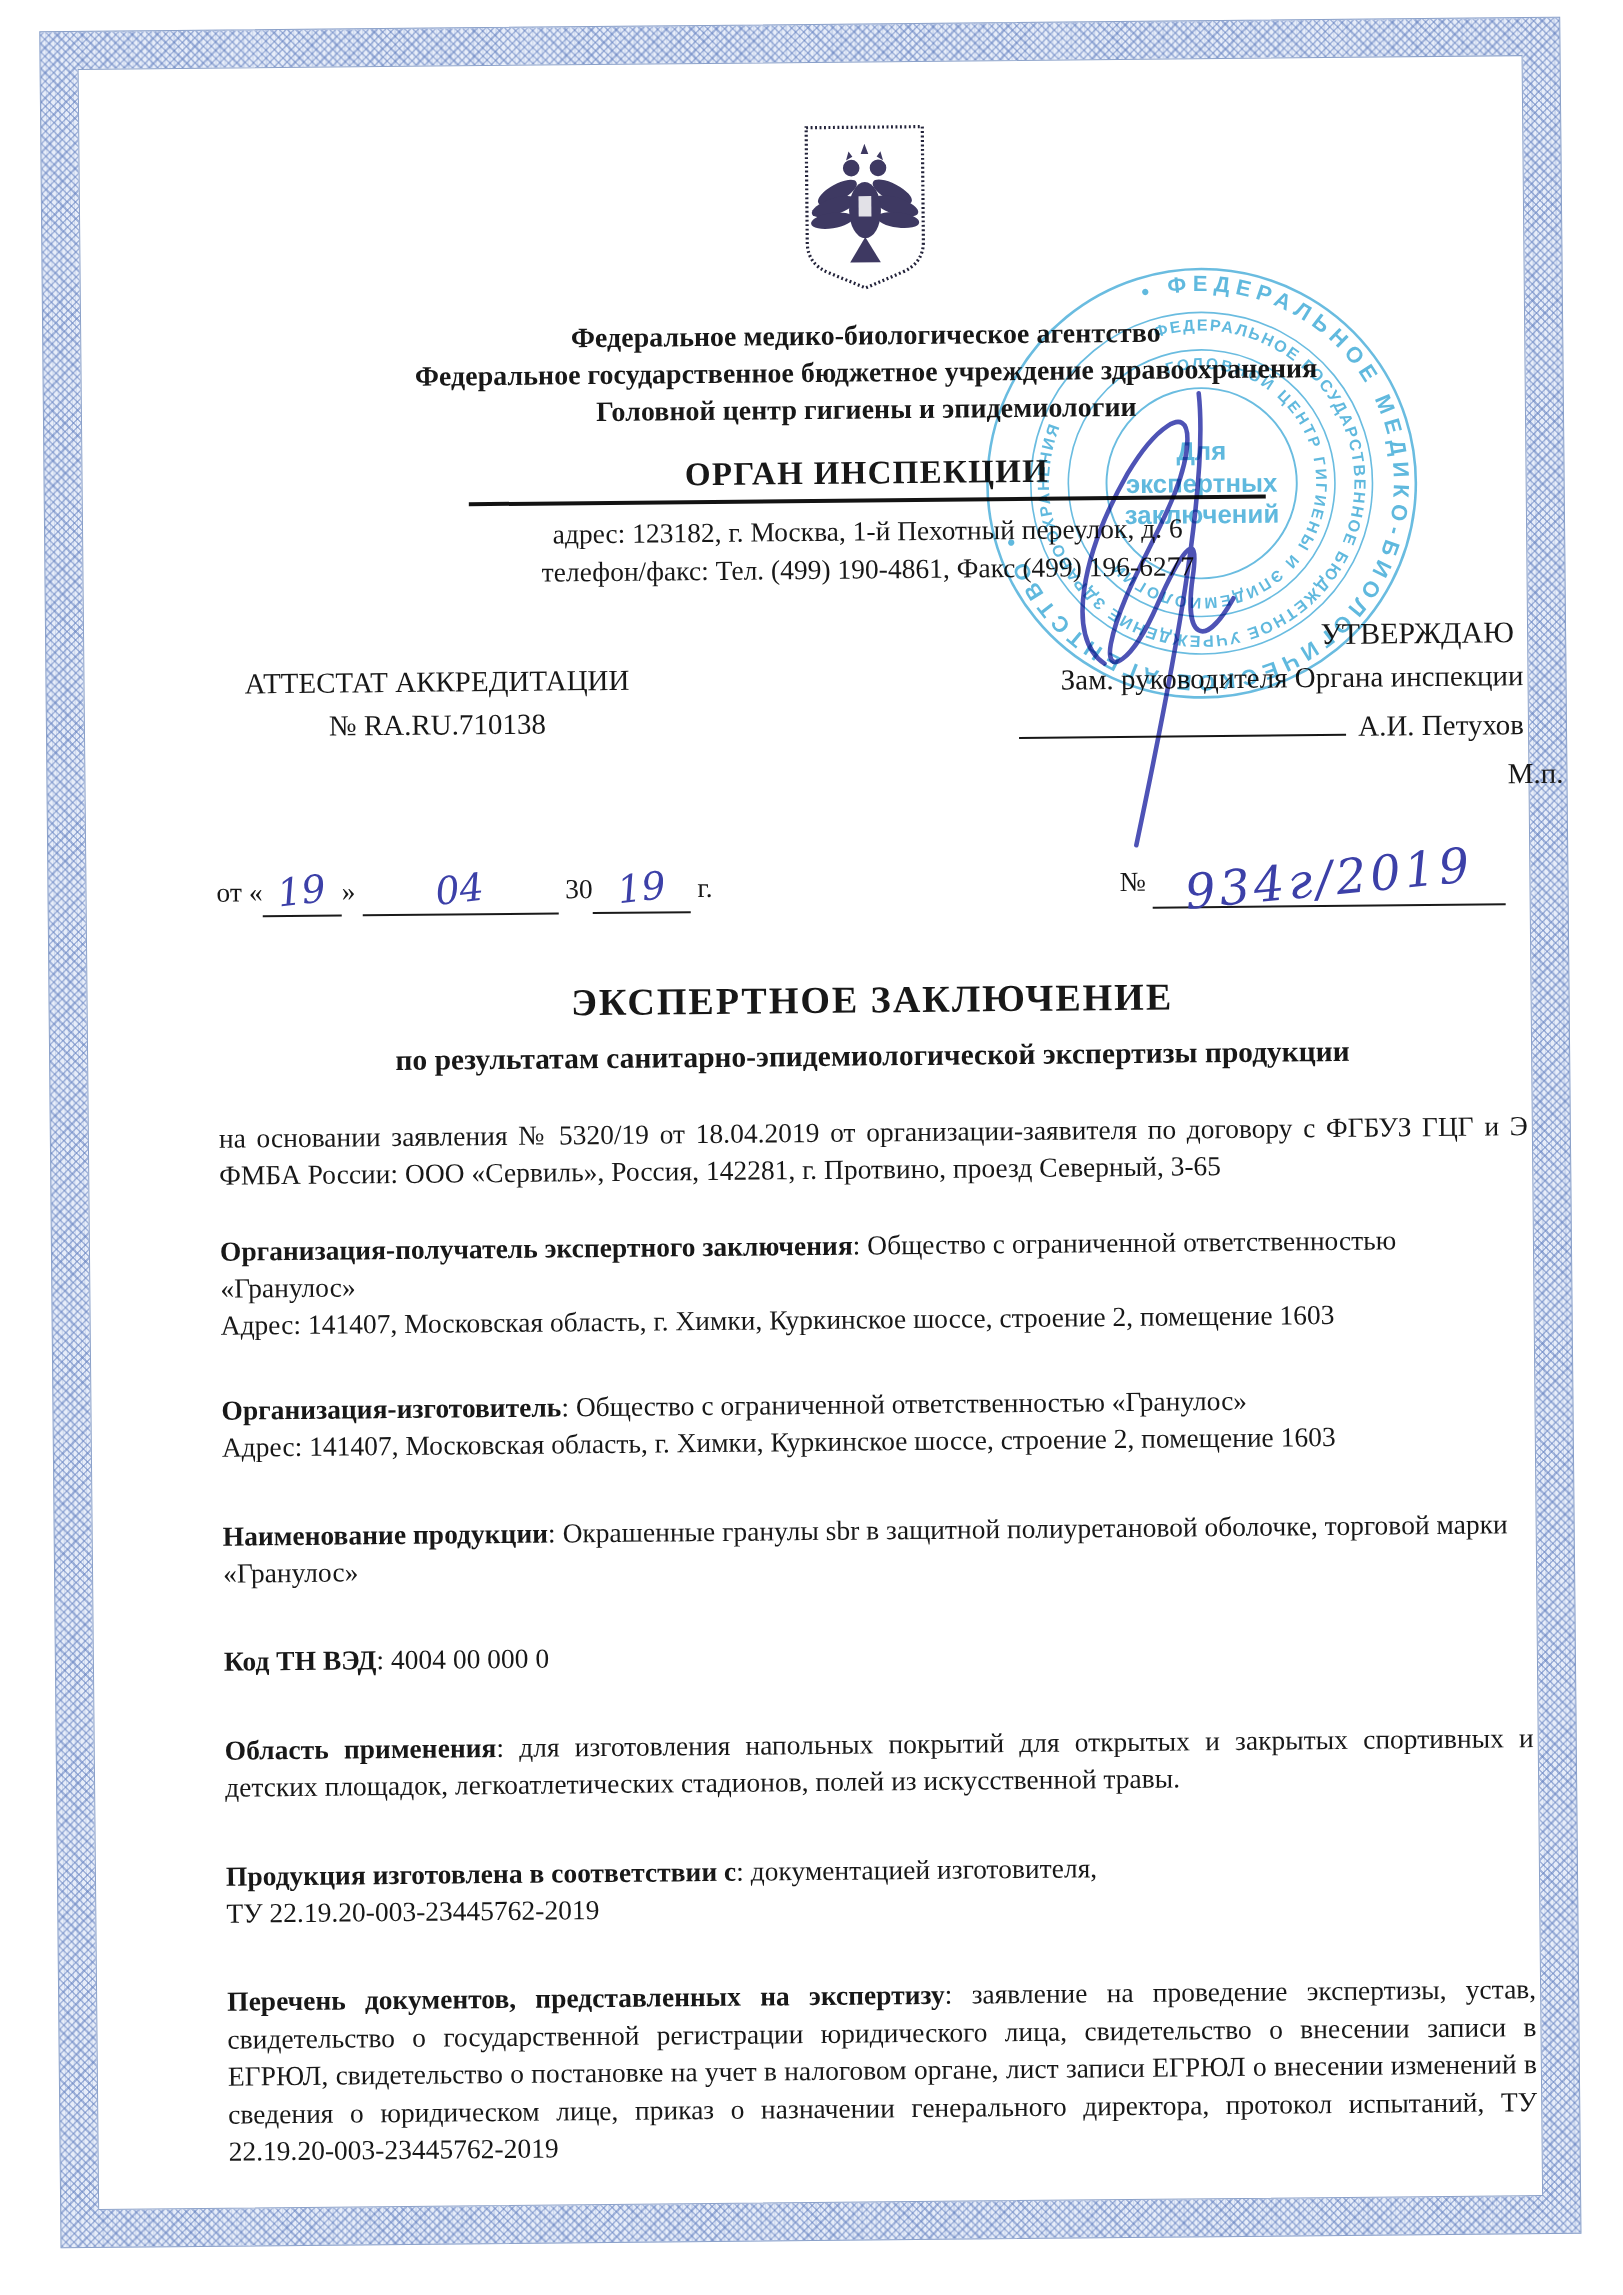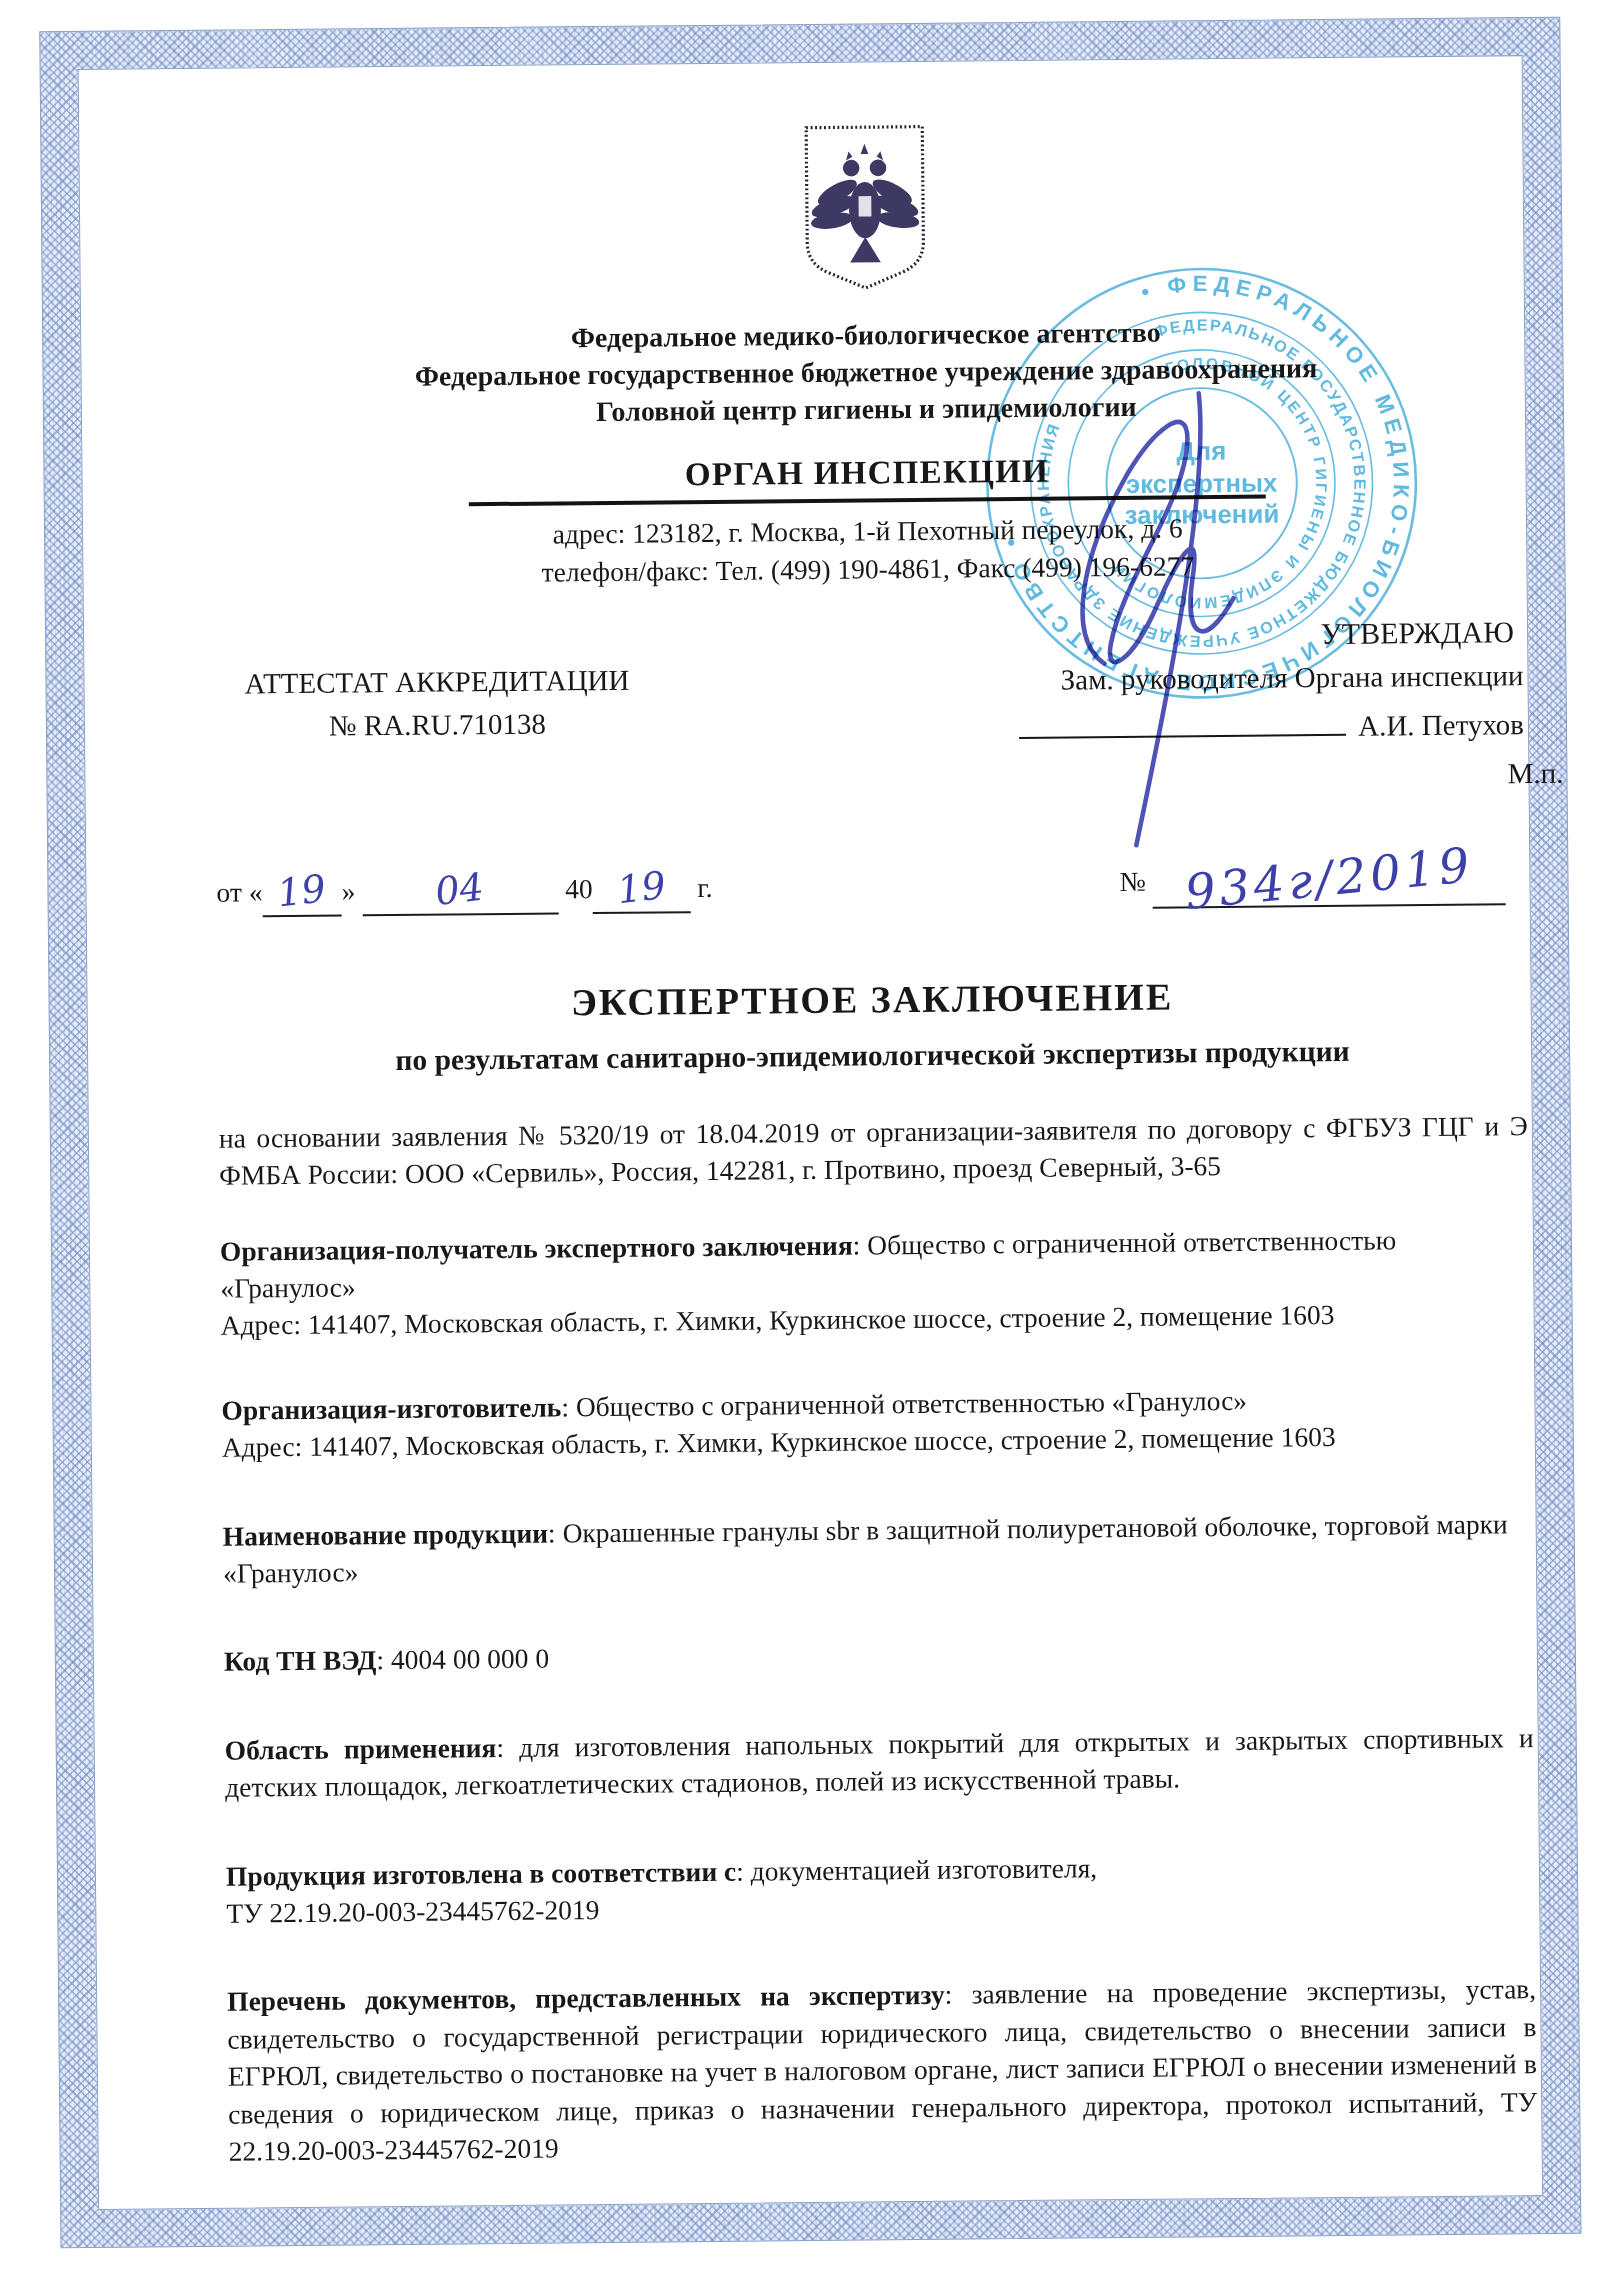--- a/index.html
+++ b/index.html
@@ -110,21 +110,21 @@
           <span class="sig-line"></span><span>А.И. Петухов</span>
         </div>
         <div class="mp">М.п.</div>
       </div>
     </div>
 
     <div class="date-row">
       <div>
         <span>от «</span><span class="blank" style="width:79px;"><span class="hand hand-sm">19</span></span><span>»</span>
         <span class="blank" style="width:196px;"><span class="hand hand-sm">04</span></span>
-        <span>40</span><span class="blank" style="width:98px;"><span class="hand hand-sm">19</span></span>
+        <span>30</span><span class="blank" style="width:98px;"><span class="hand hand-sm">19</span></span>
         <span>г.</span>
       </div>
       <div class="num-group">
         <span>№</span>
         <span class="blank" style="width:353px;"><span class="hand hand-big">934г/2019</span></span>
       </div>
     </div>
 
     <div class="doc-title">ЭКСПЕРТНОЕ ЗАКЛЮЧЕНИЕ</div>
     <div class="doc-sub">по результатам санитарно-эпидемиологической экспертизы продукции</div>

